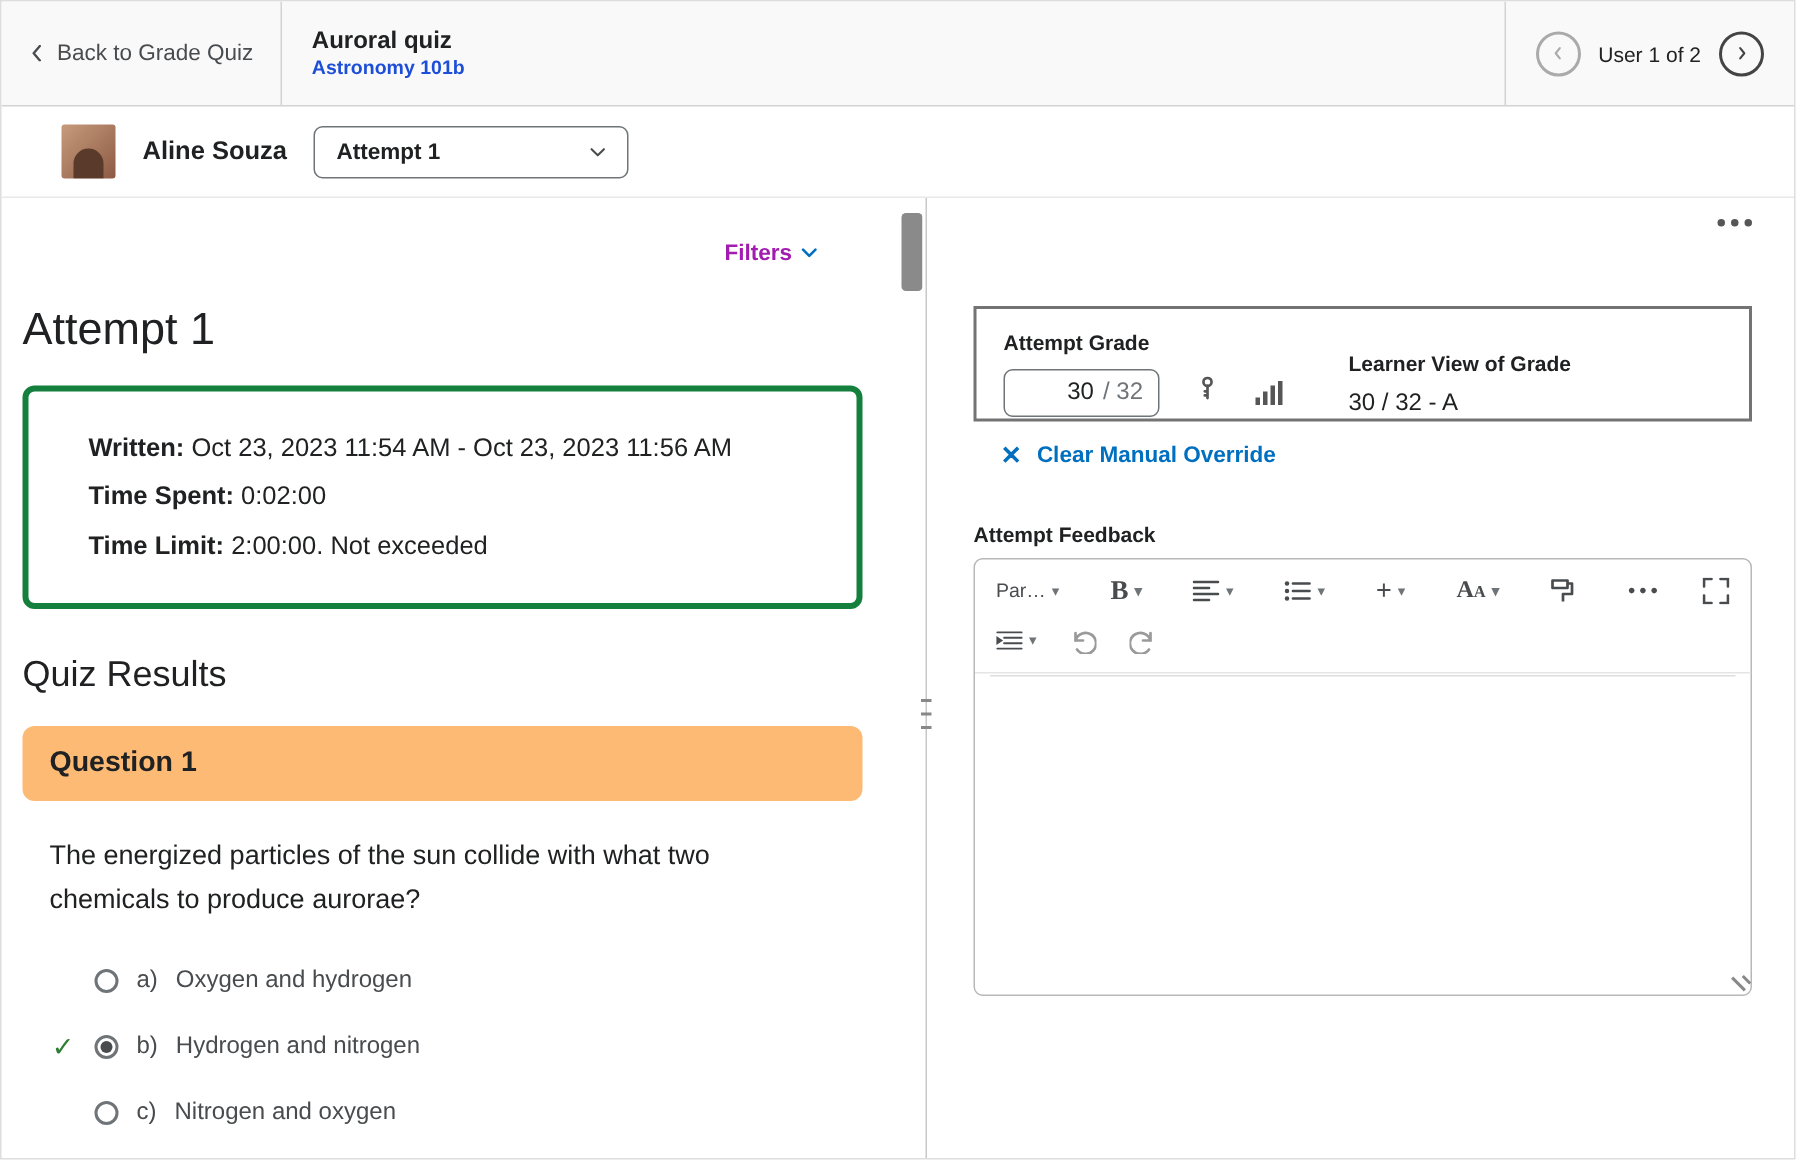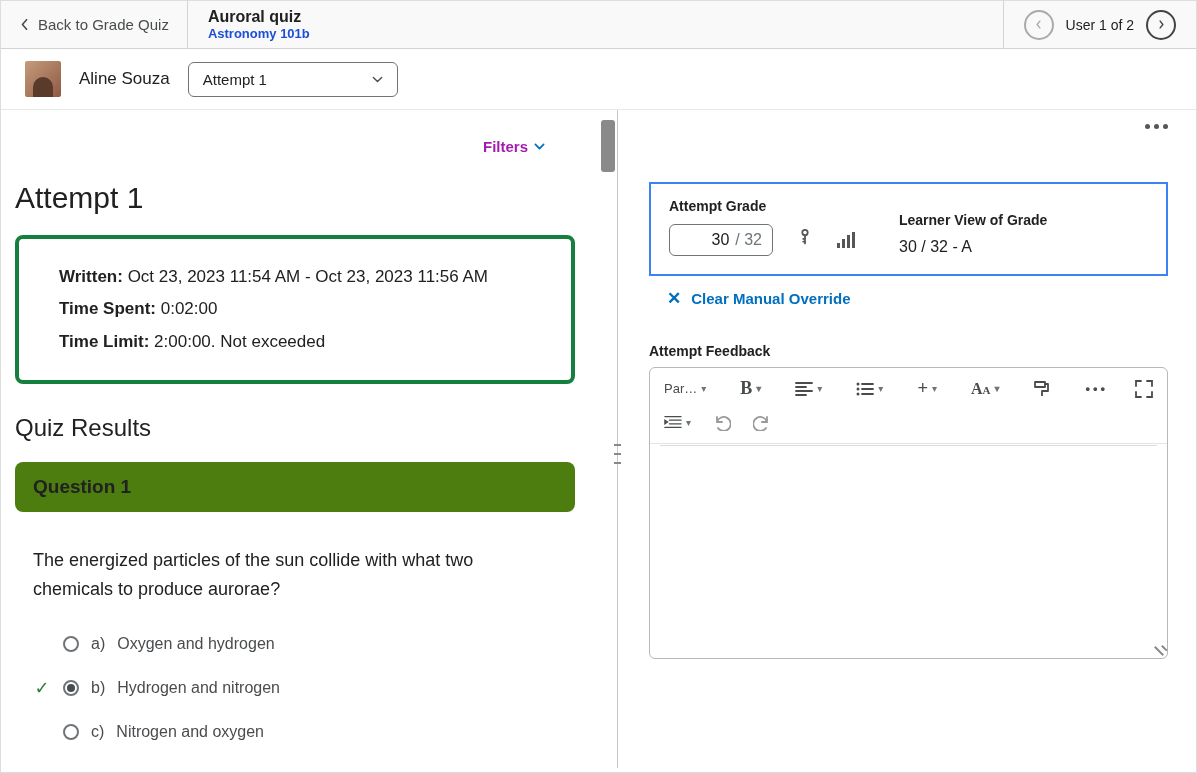--- a/index.html
+++ b/index.html
@@ -10,21 +10,21 @@
     width: 1197px;
     height: 773px;
     overflow: hidden;
     border: 1px solid #ddd;
   }
   
   .topbar {
     display: flex;
     align-items: stretch;
     border-bottom: 1px solid #d3d3d3;
-    height: 48px;
+    height: 70px;
     background: #f9f9f9;
   }
   .back-btn {
     display: flex;
     align-items: center;
     gap: 8px;
     padding: 0 18px;
     border-right: 1px solid #d3d3d3;
     cursor: pointer;
     font-size: 15px;
@@ -54,22 +54,23 @@
     color: #aaa; font-size: 14px; cursor: pointer;
   }
   .nav-circle.active { border-color: #444; color:#444; }
   .user-count { font-size: 14px; color:#202122; }
 
   
   .secondbar {
     display: flex;
     align-items: center;
     gap: 18px;
-    padding: 12px 24px;
+    padding: 12px 40px;
     border-bottom: 1px solid #e8e8e8;
+    font-weight: bold;
   }
   .avatar {
     width: 36px; height: 36px;
     background: linear-gradient(135deg,#c69b7b 0%,#8d5a44 100%);
     border-radius: 2px;
     position: relative;
     overflow: hidden;
   }
   .avatar::after{
     content:"";
@@ -120,26 +121,26 @@
     border:4px solid #15803d;
     border-radius:8px;
     padding:22px 40px;
     margin-bottom:30px;
     font-size:17px;
     line-height:1.9;
   }
   .info-card b { font-weight:700; }
   .results-h2 { font-size:24px; font-weight:400; margin-bottom:20px;}
   .q-header {
-    background:#4d7c0f;
+    background:#fdba74;
     border-radius:8px;
     padding:14px 18px;
     font-weight:700;
     font-size:19px;
-    margin-bottom:34px;
+    margin-bottom:22px;
   }
   .q-text { font-size:18px; padding:0 18px 20px 18px; line-height:1.6;}
   .option-row {
     display:flex; align-items:center; gap:12px;
     padding:12px 18px;
     font-size:16px; color:#494C4E;
   }
   .radio {
     width:16px;height:16px;border:2px solid #6e7477;border-radius:50%;
     display:flex;align-items:center;justify-content:center;
@@ -182,23 +183,23 @@
     flex:1;
     padding: 18px 28px 0 28px;
     position:relative;
   }
   .more-dots {
     position:absolute; top:14px; right:28px;
     display:flex; gap:4px; cursor:pointer;
   }
   .more-dots span{width:5px;height:5px;background:#565656;border-radius:50%;}
   .grade-row {
-    border:2px solid #3b82f6;
+    border:2px solid #737373;
     margin-top:54px;
-    padding:14px 18px 18px 18px;
+    padding:14px 18px 1px 18px;
     display:flex;
     align-items:flex-end;
     gap:44px;
   }
   .grade-col { display:flex; flex-direction:column; gap:10px;}
   .grade-label { font-size:14px; font-weight:700; color:#202122;}
   .grade-inner{ display:flex; align-items:center; gap:24px;}
   .grade-input{
     border:1px solid #6e7477; border-radius:6px;
     padding:6px 10px; width:104px; text-align:right;

